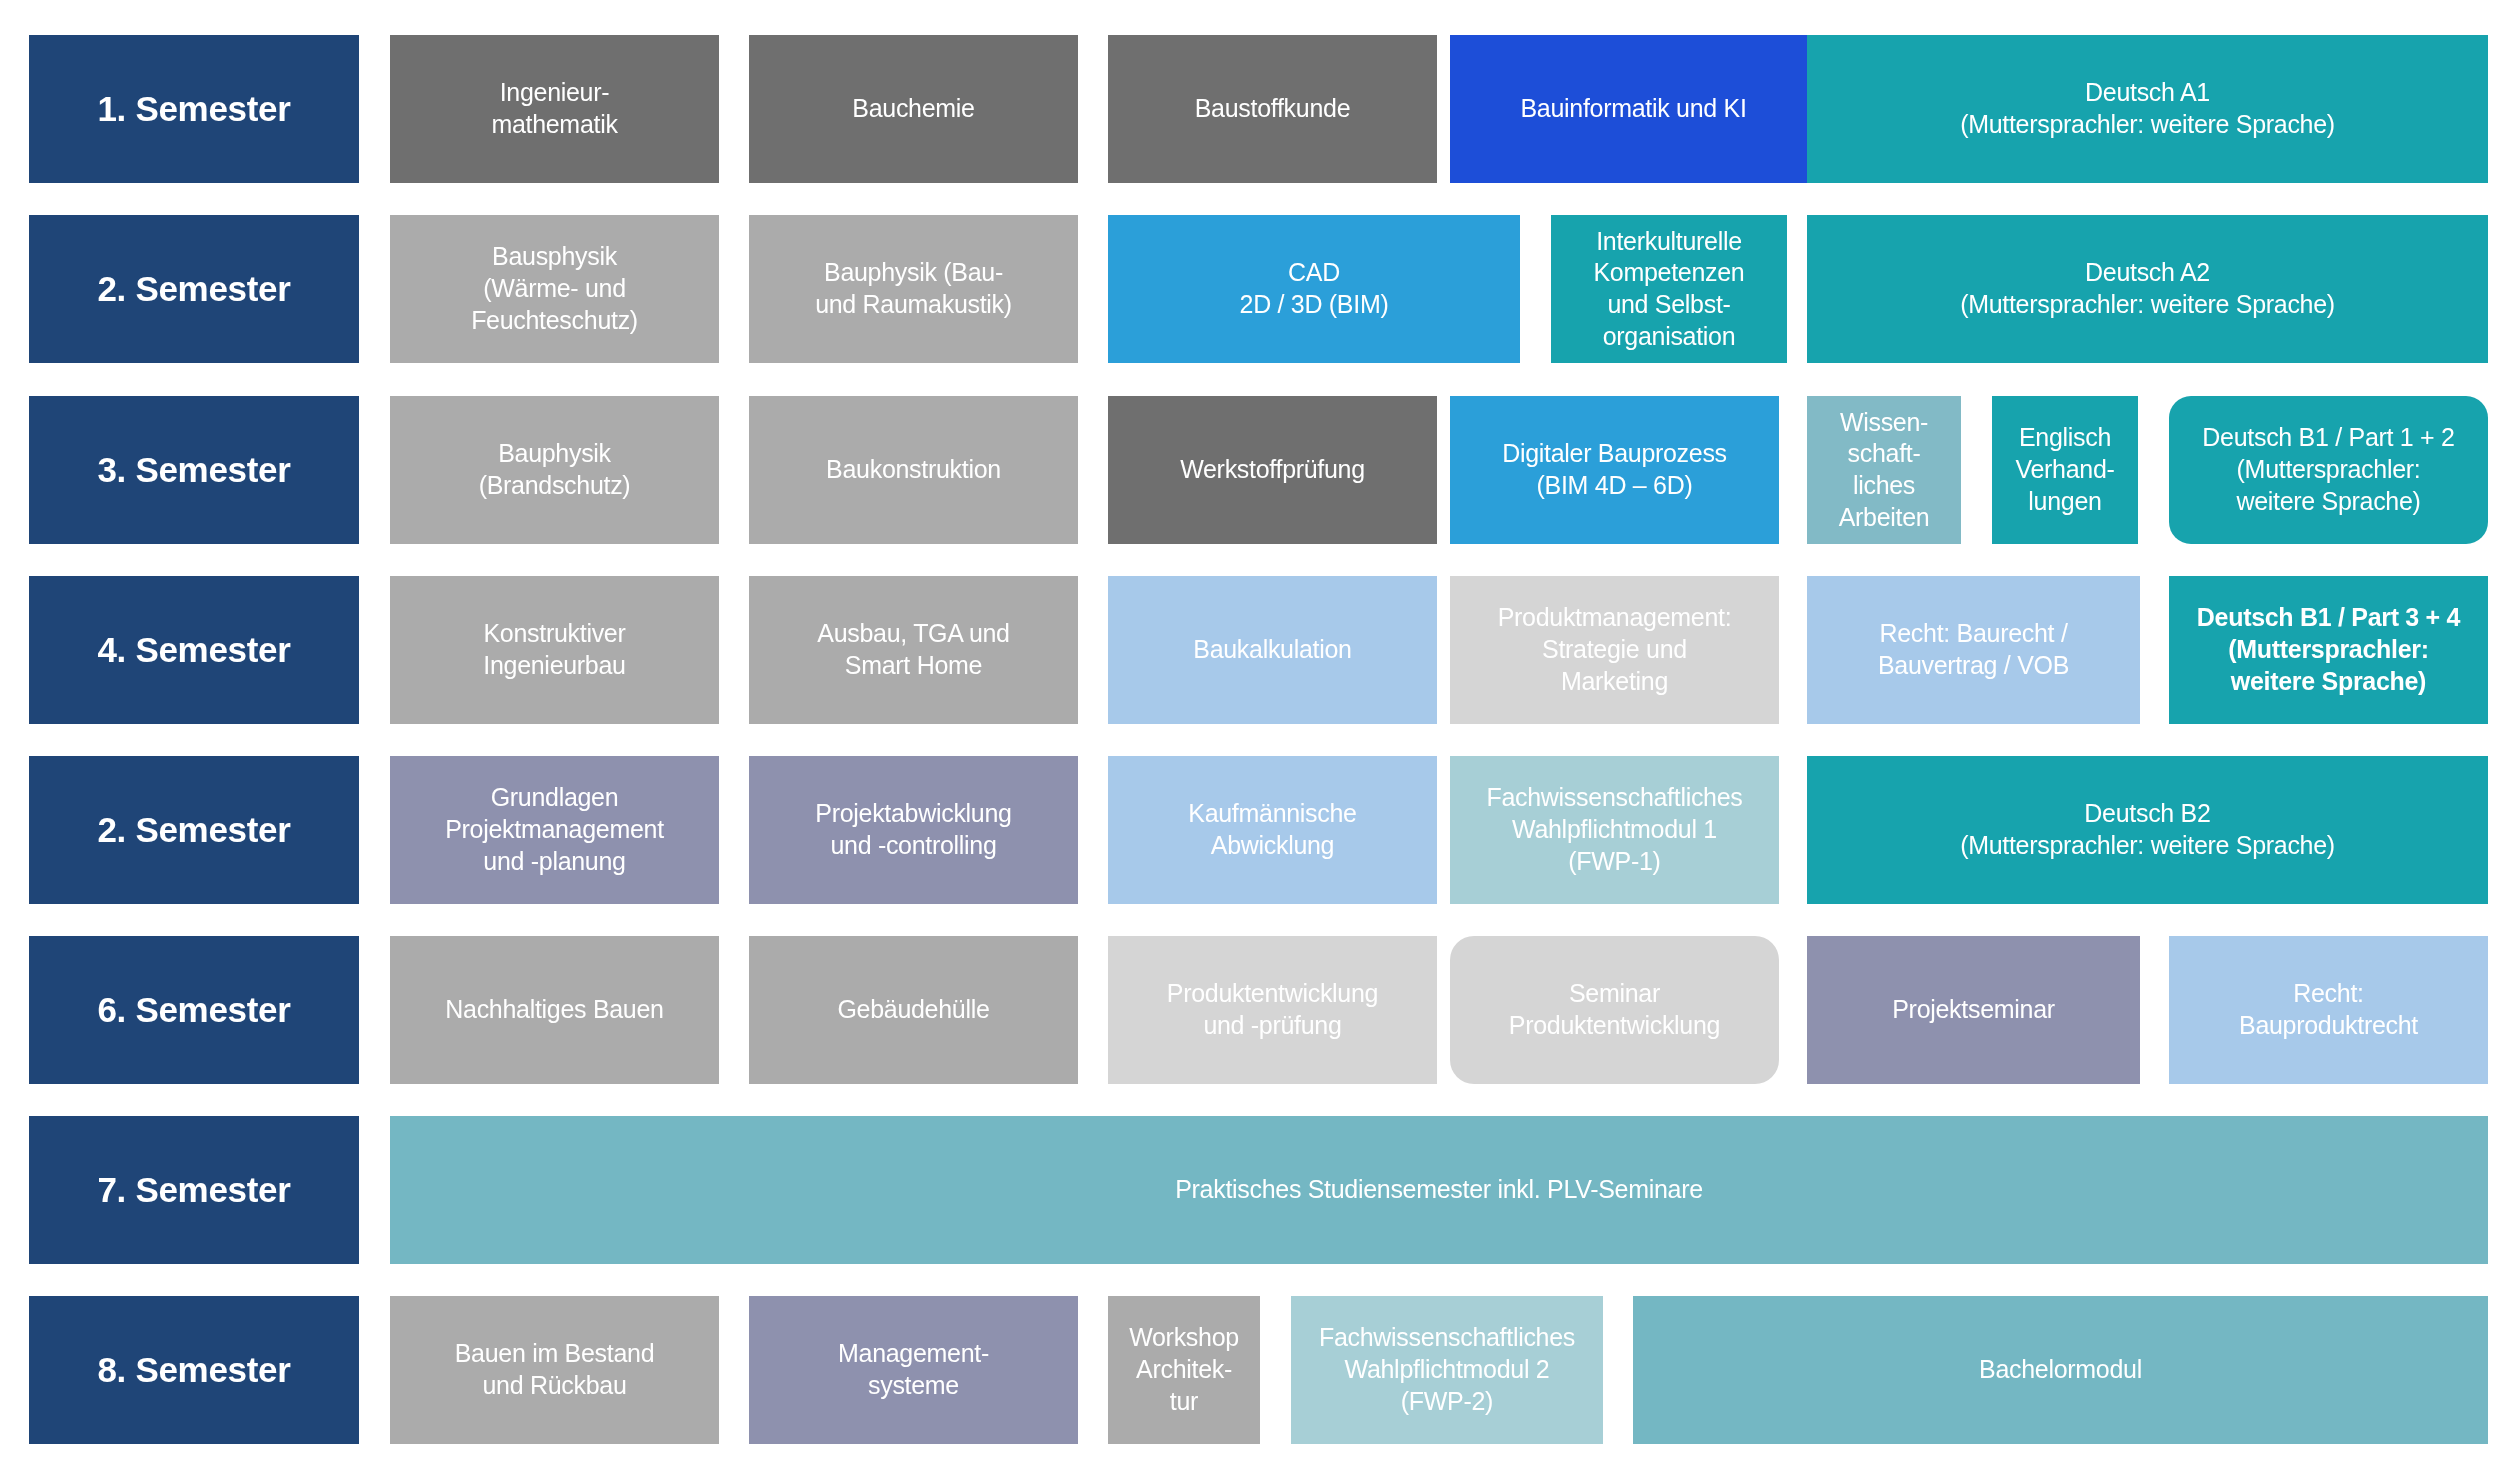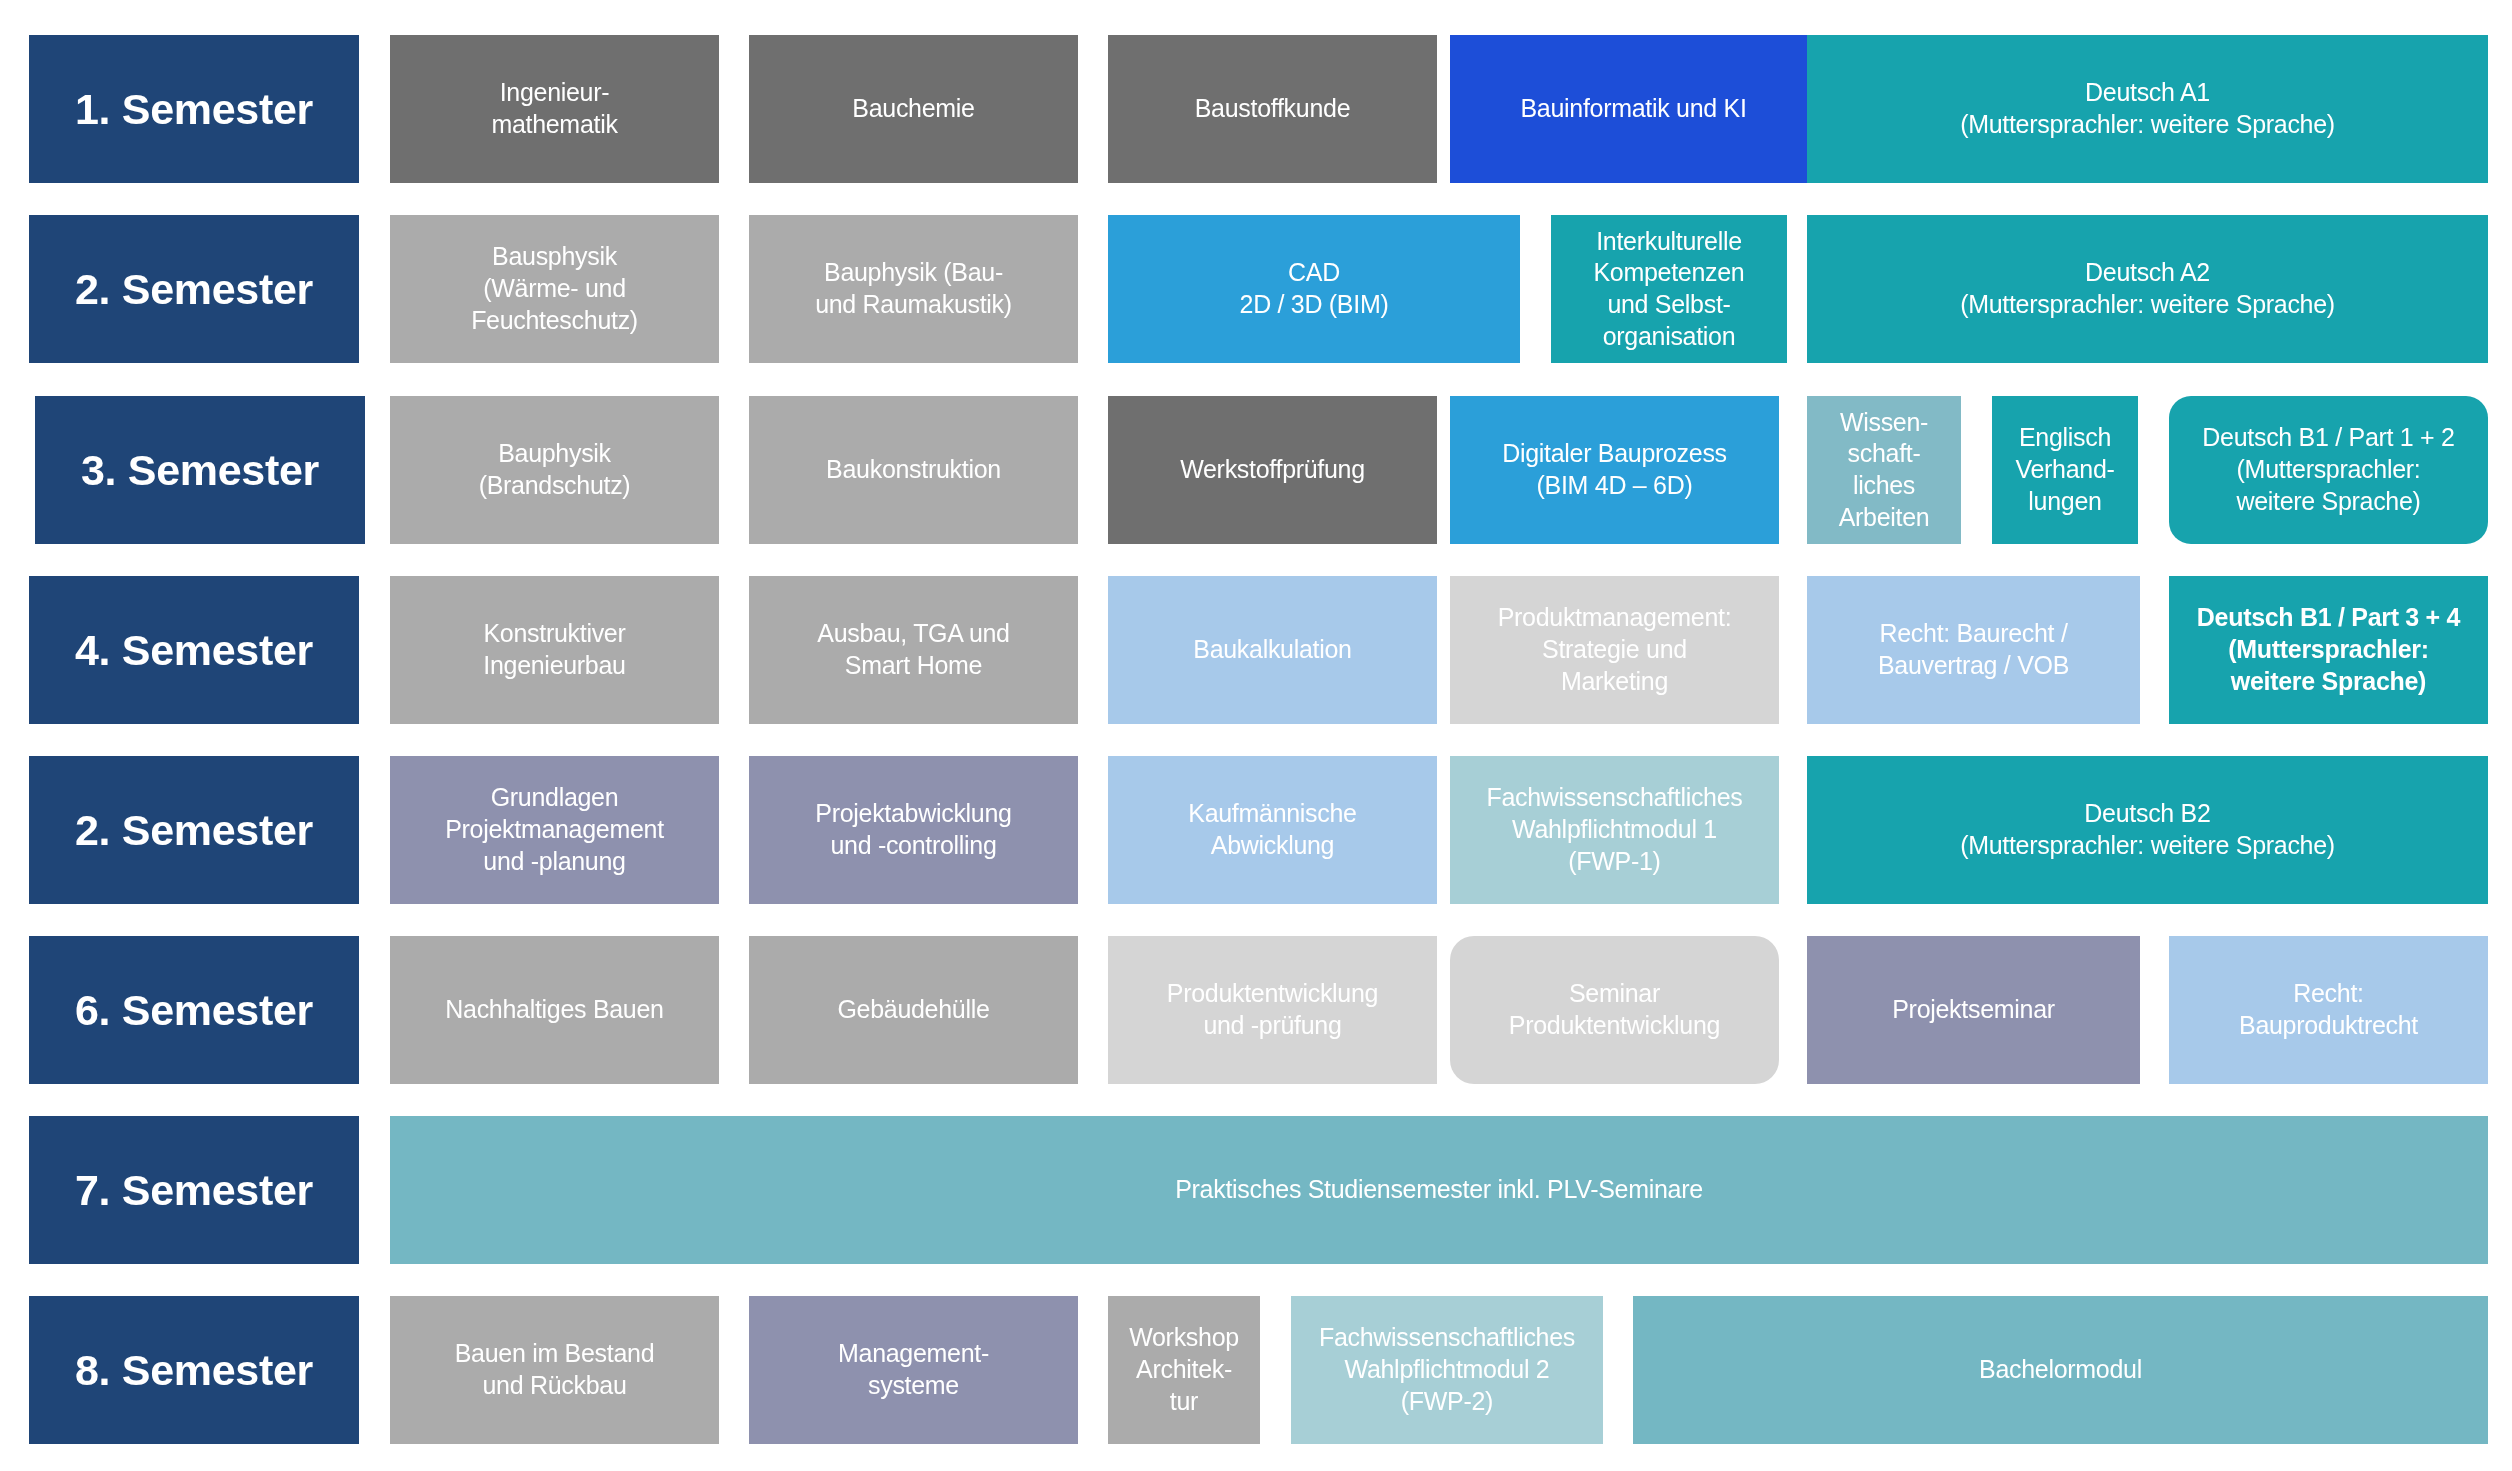--- a/index.html
+++ b/index.html
@@ -19,21 +19,21 @@
     display: flex;
     align-items: center;
     justify-content: center;
     text-align: center;
     color: #ffffff;
     white-space: pre-line;
     box-sizing: border-box;
     padding: 3.5px 4.7px;
   }
   .sem-label {
-    font-size: 43px;
+    font-size: 35px;
     font-weight: bold;
     letter-spacing: -0.3px;
   }
   .module {
     font-size: 25px;
     line-height: 1.27;
     letter-spacing: -0.3px;
   }
 </style>
 </head>
@@ -60,21 +60,21 @@
       <div class="module" style="left: 1108px; width: 412px; background: rgb(43, 159, 217);">CAD
 2D / 3D (BIM)</div>
       <div class="module" style="left: 1551px; width: 236px; background: rgb(23, 163, 173);">Interkulturelle
 Kompetenzen
 und Selbst-
 organisation</div>
       <div class="module" style="left: 1807px; width: 681px; background: rgb(23, 163, 173);">Deutsch A2
 (Muttersprachler: weitere Sprache)</div>
     </div>
     <div class="row" style="top: 396px; height: 148px;">
-      <div class="sem-label" style="left: 35px; width: 330px; background: rgb(31, 69, 119);">3. Semester</div>
+      <div class="sem-label" style="left: 29px; width: 330px; background: rgb(31, 69, 119);">3. Semester</div>
       <div class="module" style="left: 390px; width: 329px; background: rgb(171, 171, 171);">Bauphysik
 (Brandschutz)</div>
       <div class="module" style="left: 749px; width: 329px; background: rgb(171, 171, 171);">Baukonstruktion</div>
       <div class="module" style="left: 1108px; width: 329px; background: rgb(111, 111, 111);">Werkstoffprüfung</div>
       <div class="module" style="left: 1450px; width: 329px; background: rgb(43, 159, 217);">Digitaler Bauprozess
 (BIM 4D – 6D)</div>
       <div class="module" style="left: 1807px; width: 154px; background: rgb(130, 186, 198);">Wissen-
 schaft-
 liches
 Arbeiten</div>

